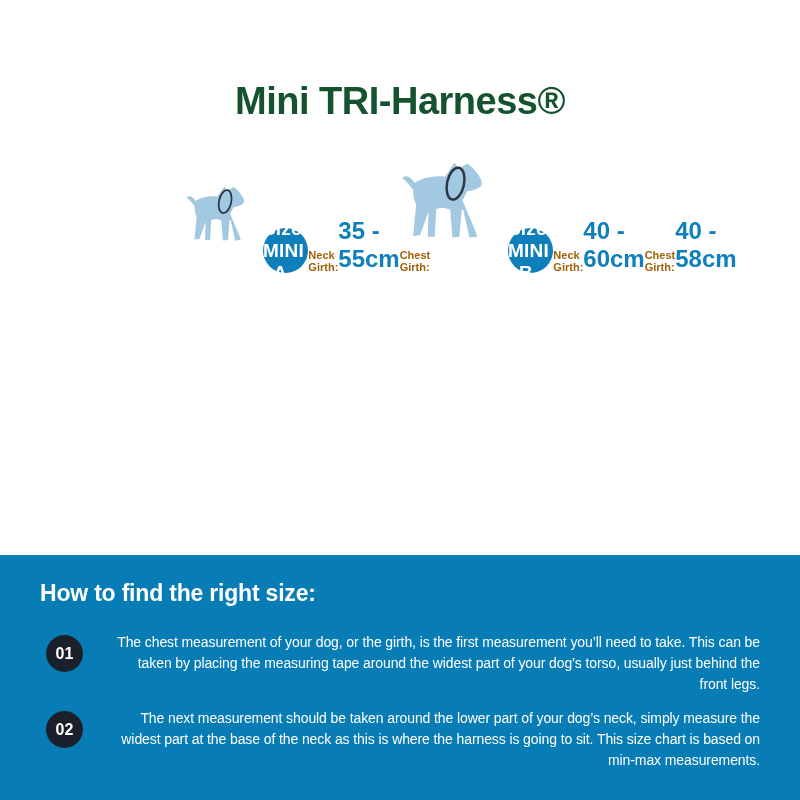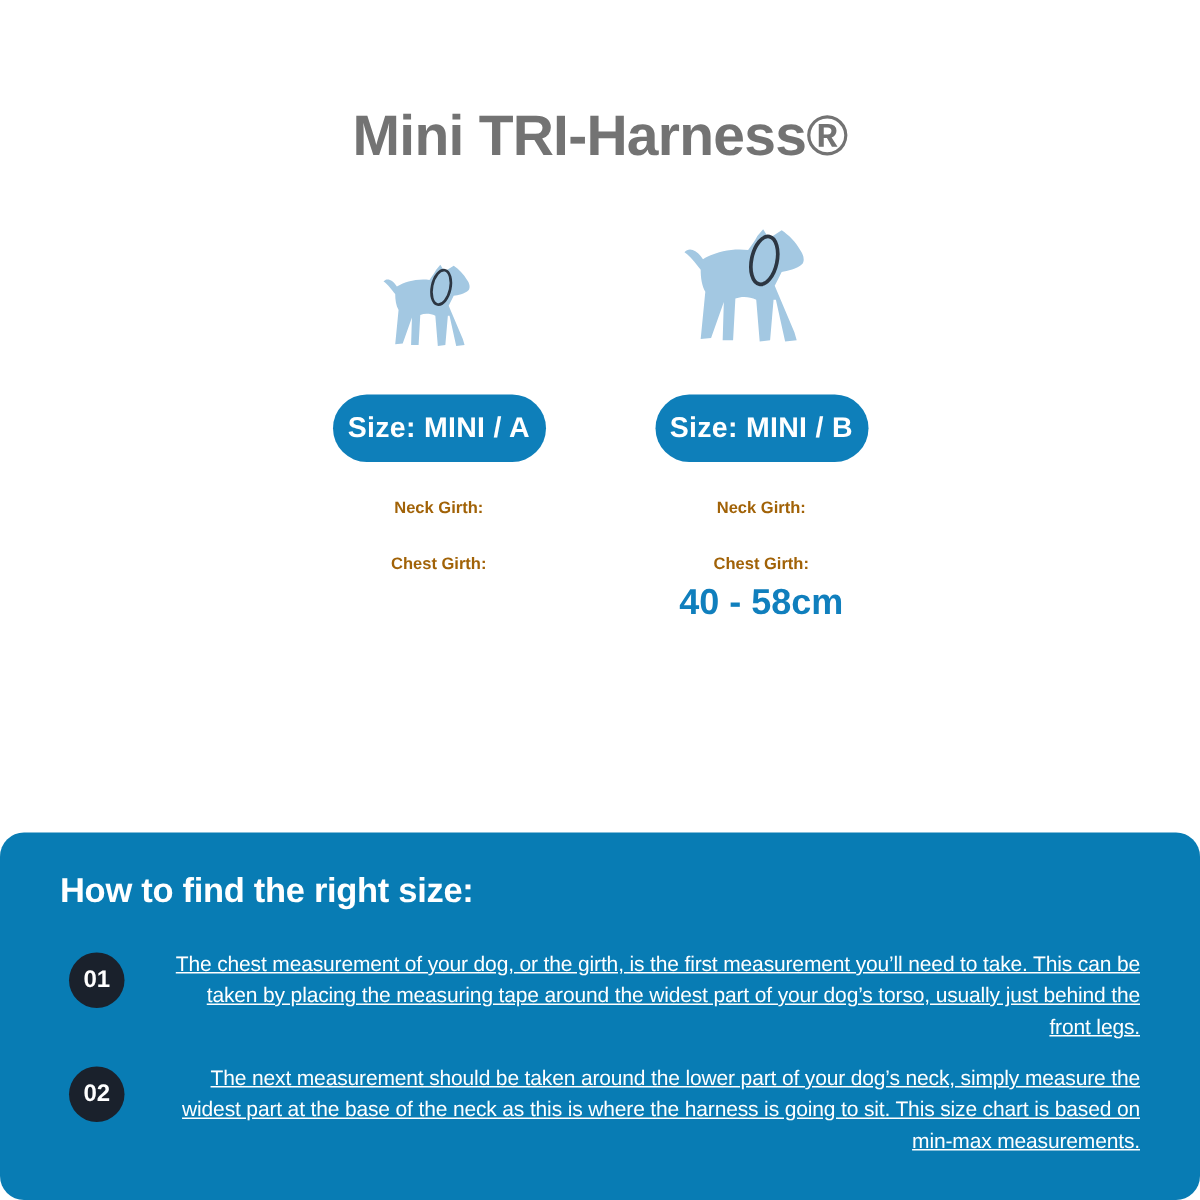--- a/index.html
+++ b/index.html
@@ -2,62 +2,61 @@
 <html><head>
 <meta charset="utf-8">
 <style>
   html,body { margin:0; padding:0; background:#ffffff; }
   .page {
     position:relative; width:800px; height:800px; overflow:hidden;
     background:#ffffff; font-family:"Liberation Sans", sans-serif;
   }
   .header { text-align:center; padding-top:70px; }
   .title {
-    font-size:38px; font-weight:600; color:#737373; letter-spacing:-0.5px;
+    font-size:38px; font-weight:600; color:#14532d; letter-spacing:-0.5px;margin-top:10px;
   }
   .subtitle {
     margin-top:17px; font-size:21px; font-weight:600; color:#3a3a3a;
   }
   .size-row {
     display:flex; justify-content:center; margin-top:12px;
   }
-  .size-col { width:215px; display:flex; flex-direction:column; align-items:center; }
+  .size-col { width:215px; display:flex; flex-direction:row; align-items:flex-end; }
   .dog-box {
     height:112px; display:flex; align-items:flex-end; justify-content:center;
     margin-bottom:26px;
   }
   .dog-small svg { width:78px; height:auto; display:block; }
   .dog-large svg { width:108px; height:auto; display:block; }
   .size-badge {
     width:142px; height:45px; border-radius:23px; background:#0e7fba;
     color:#ffffff; font-size:19px; font-weight:600;
     display:flex; align-items:center; justify-content:center;
     letter-spacing:0.2px;
   }
   .m-label { margin-top:25px; font-size:11px; color:#a16207; font-weight:600; }
   .m-value { margin-top:6px; font-size:24px; font-weight:bold; color:#107fbd; }
   .guide {
     position:absolute; left:0; top:555px; width:800px; height:245px;
     background:#087cb4; color:#ffffff; box-sizing:border-box;
     padding:25px 40px 0 40px;
-    border-radius:16px;
   }
   .guide-heading {
     font-size:23px; font-weight:600; letter-spacing:-0.2px; margin:0 0 25px 0;
   }
   .step { display:flex; align-items:flex-start; margin-bottom:13px;text-align:right; }
   .step-num {
     flex:0 0 auto; width:37px; height:37px; border-radius:50%;
     background:#1a212c; color:#ffffff; font-size:16px; font-weight:bold;
     display:flex; align-items:center; justify-content:center;
     margin:3px 0 0 6px;
   }
   .step-text {
     margin-left:24px; max-width:660px;
-    font-size:14px; line-height:21px; letter-spacing:-0.1px; font-weight:500;text-decoration:underline;
+    font-size:14px; line-height:21px; letter-spacing:-0.1px; font-weight:500;
   }
 </style>
 </head>
 <body>
 
 <div class="page">
 
   <div class="header">
     <div class="title">Mini TRI-Harness®</div>
   </div>
@@ -66,32 +65,34 @@
 
     <div class="size-col">
       <div class="dog-box dog-small">
         <svg viewBox="0 0 140 110" xmlns="http://www.w3.org/2000/svg">
           <path d="M17,36 C13,31 8,24 3,21 C7,16 14,19 19,27 C28,21 44,17 58,19 C61,15 64,11 66,7 L71,1 L76,9 L87,2 C93,6 99,12 103,19 C106,23 107,28 105,31 C100,36 92,37 87,38 C85,42 83,46 81,50 L98,90 L100,97 L90,98 L82,62 L80,62 L77,97 L68,98 L65,62 C59,59 52,59 47,61 L45,97 L36,97 L37,64 L26,95 L17,96 L21,55 C18,50 17,43 17,36 Z" fill="#a3c8e2"></path>
           <ellipse cx="72" cy="28" rx="11" ry="21" fill="none" stroke="#2c3642" stroke-width="3.2" transform="rotate(12 72 28)"></ellipse>
         </svg>
       </div>
       <div class="size-badge">Size: MINI / A</div>
       <div class="m-label">Neck Girth:</div>
+      <div class="m-value">35 - 55cm</div>
       <div class="m-label">Chest Girth:</div>
     </div>
 
     <div class="size-col">
       <div class="dog-box dog-large">
         <svg viewBox="0 0 140 110" xmlns="http://www.w3.org/2000/svg">
           <path d="M17,36 C13,31 8,24 3,21 C7,16 14,19 19,27 C28,21 44,17 58,19 C61,15 64,11 66,7 L71,1 L76,9 L87,2 C93,6 99,12 103,19 C106,23 107,28 105,31 C100,36 92,37 87,38 C85,42 83,46 81,50 L98,90 L100,97 L90,98 L82,62 L80,62 L77,97 L68,98 L65,62 C59,59 52,59 47,61 L45,97 L36,97 L37,64 L26,95 L17,96 L21,55 C18,50 17,43 17,36 Z" fill="#a3c8e2"></path>
           <ellipse cx="72" cy="28" rx="11" ry="21" fill="none" stroke="#2c3642" stroke-width="3.2" transform="rotate(12 72 28)"></ellipse>
         </svg>
       </div>
       <div class="size-badge">Size: MINI / B</div>
       <div class="m-label">Neck Girth:</div>
+      <div class="m-value">40 - 60cm</div>
       <div class="m-label">Chest Girth:</div>
       <div class="m-value">40 - 58cm</div>
     </div>
 
   </div>
 
   <div class="guide">
     <div class="guide-heading">How to find the right size:</div>
 
     <div class="step">

